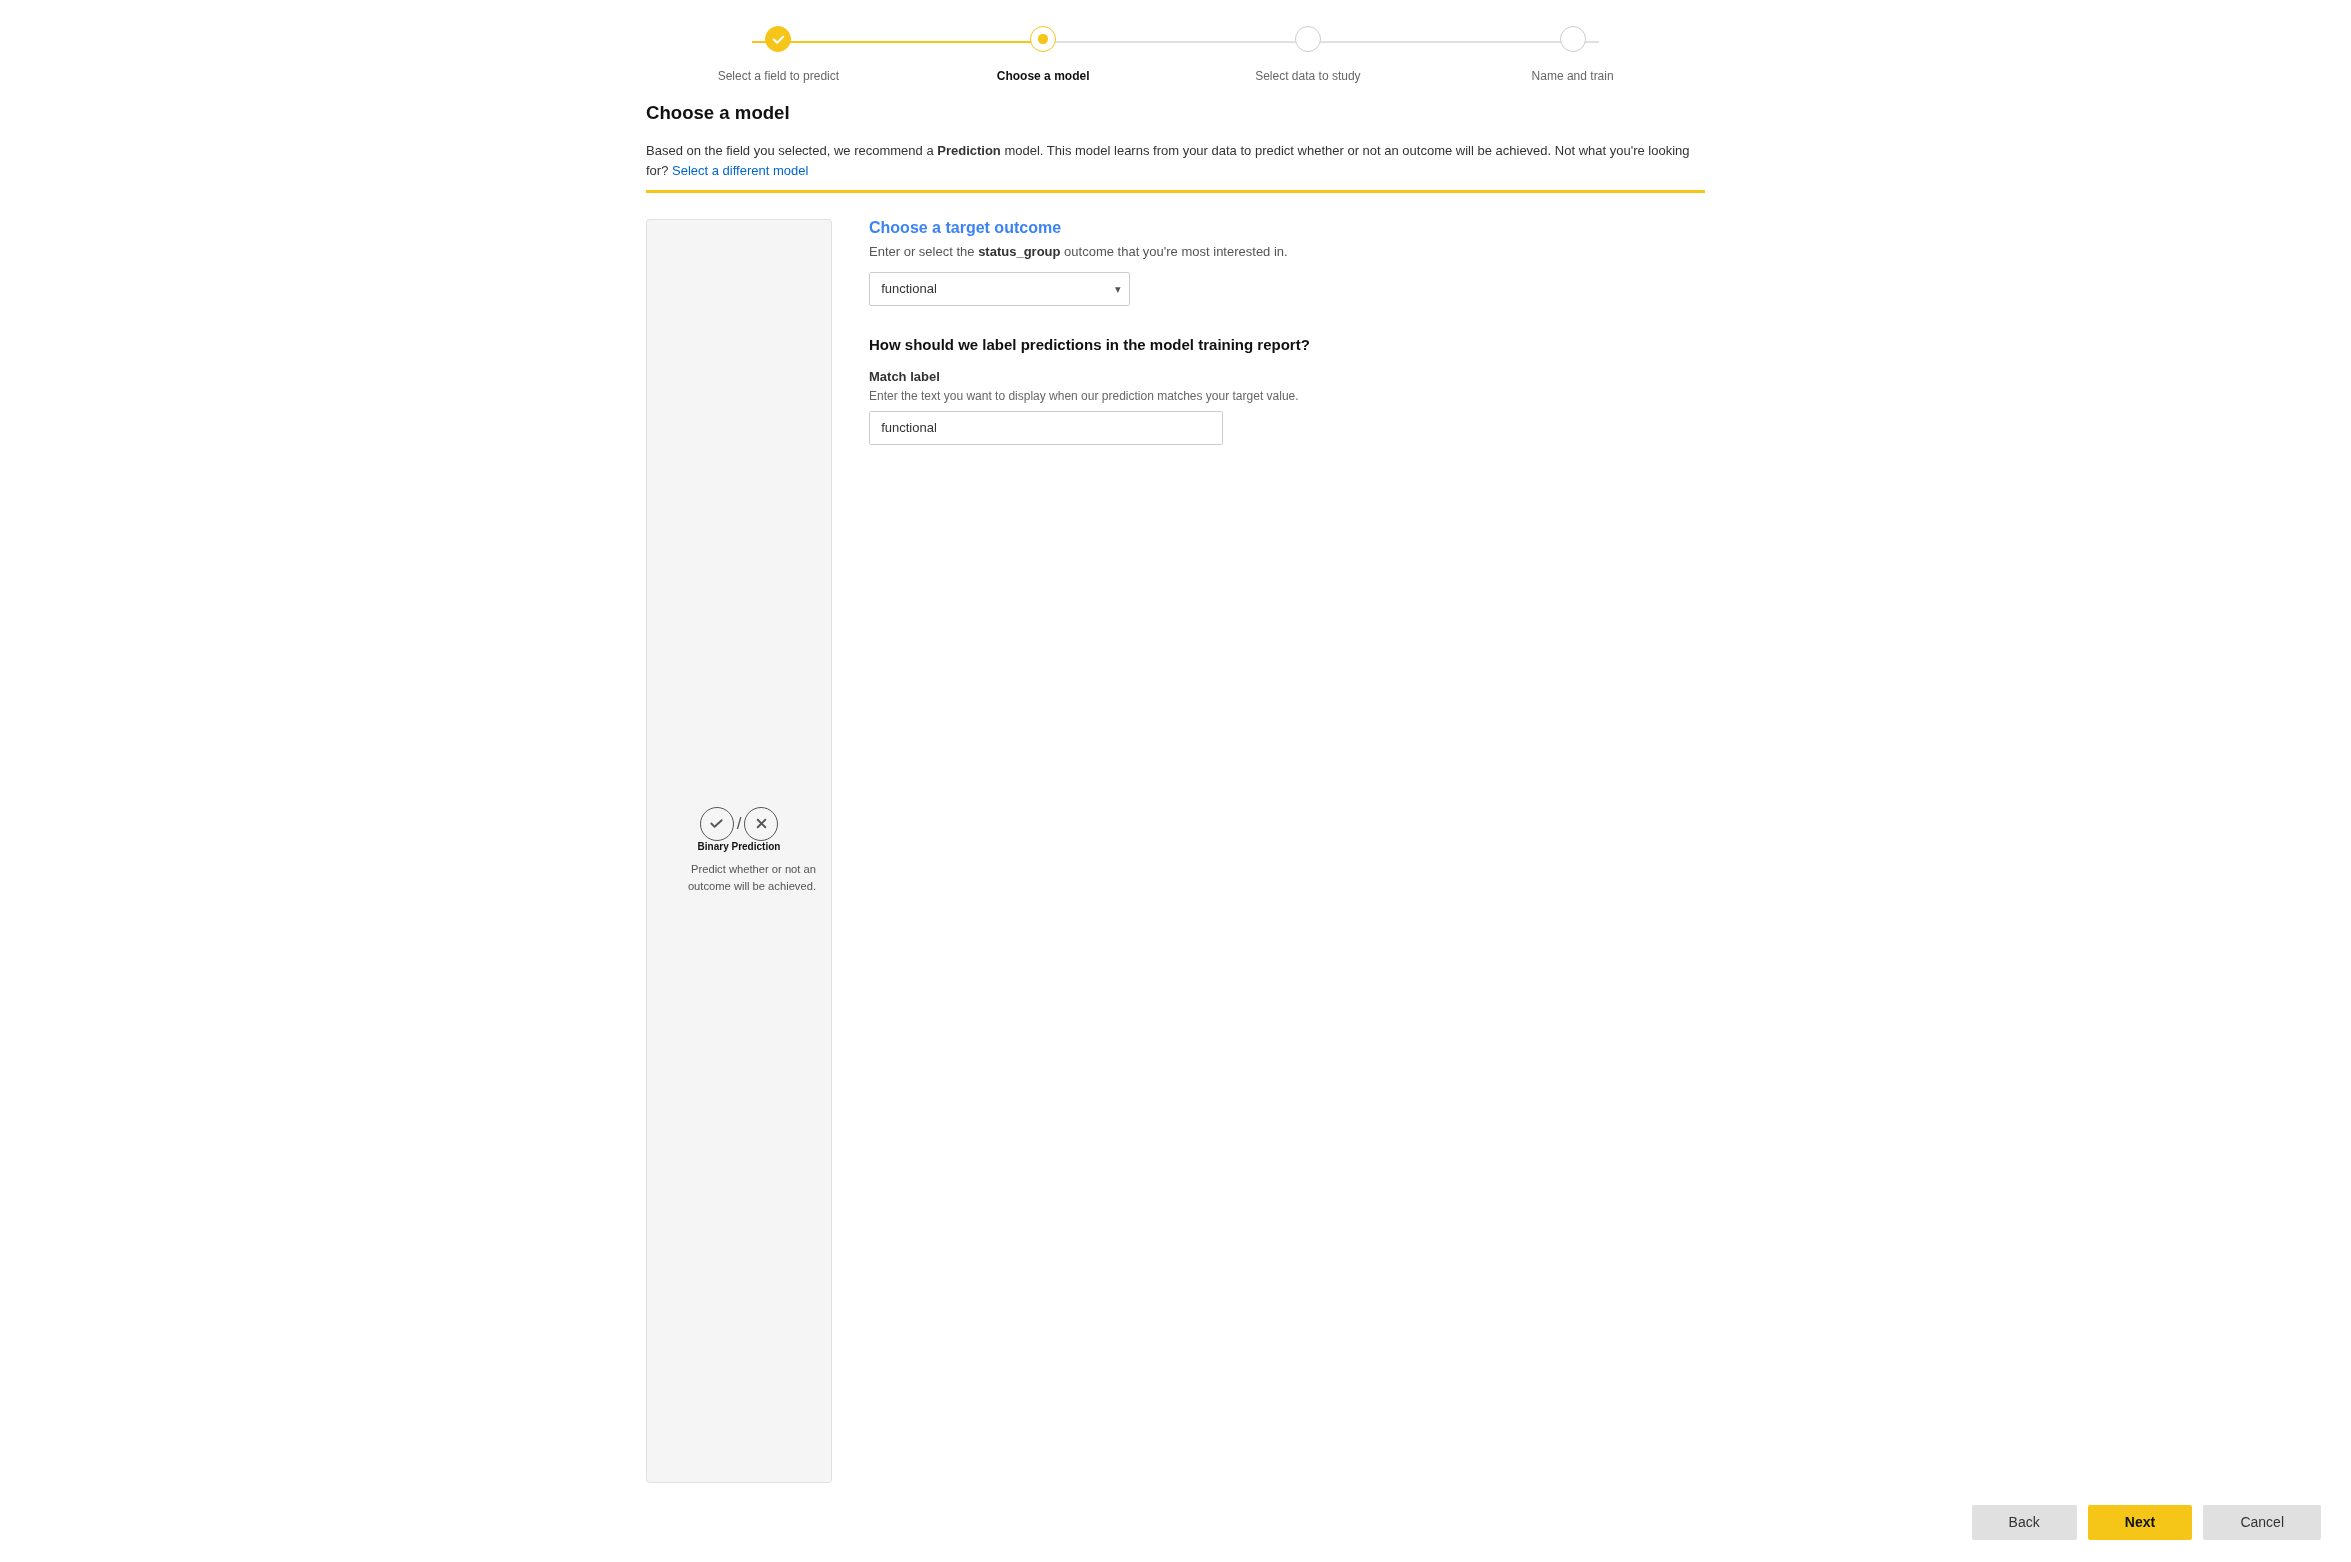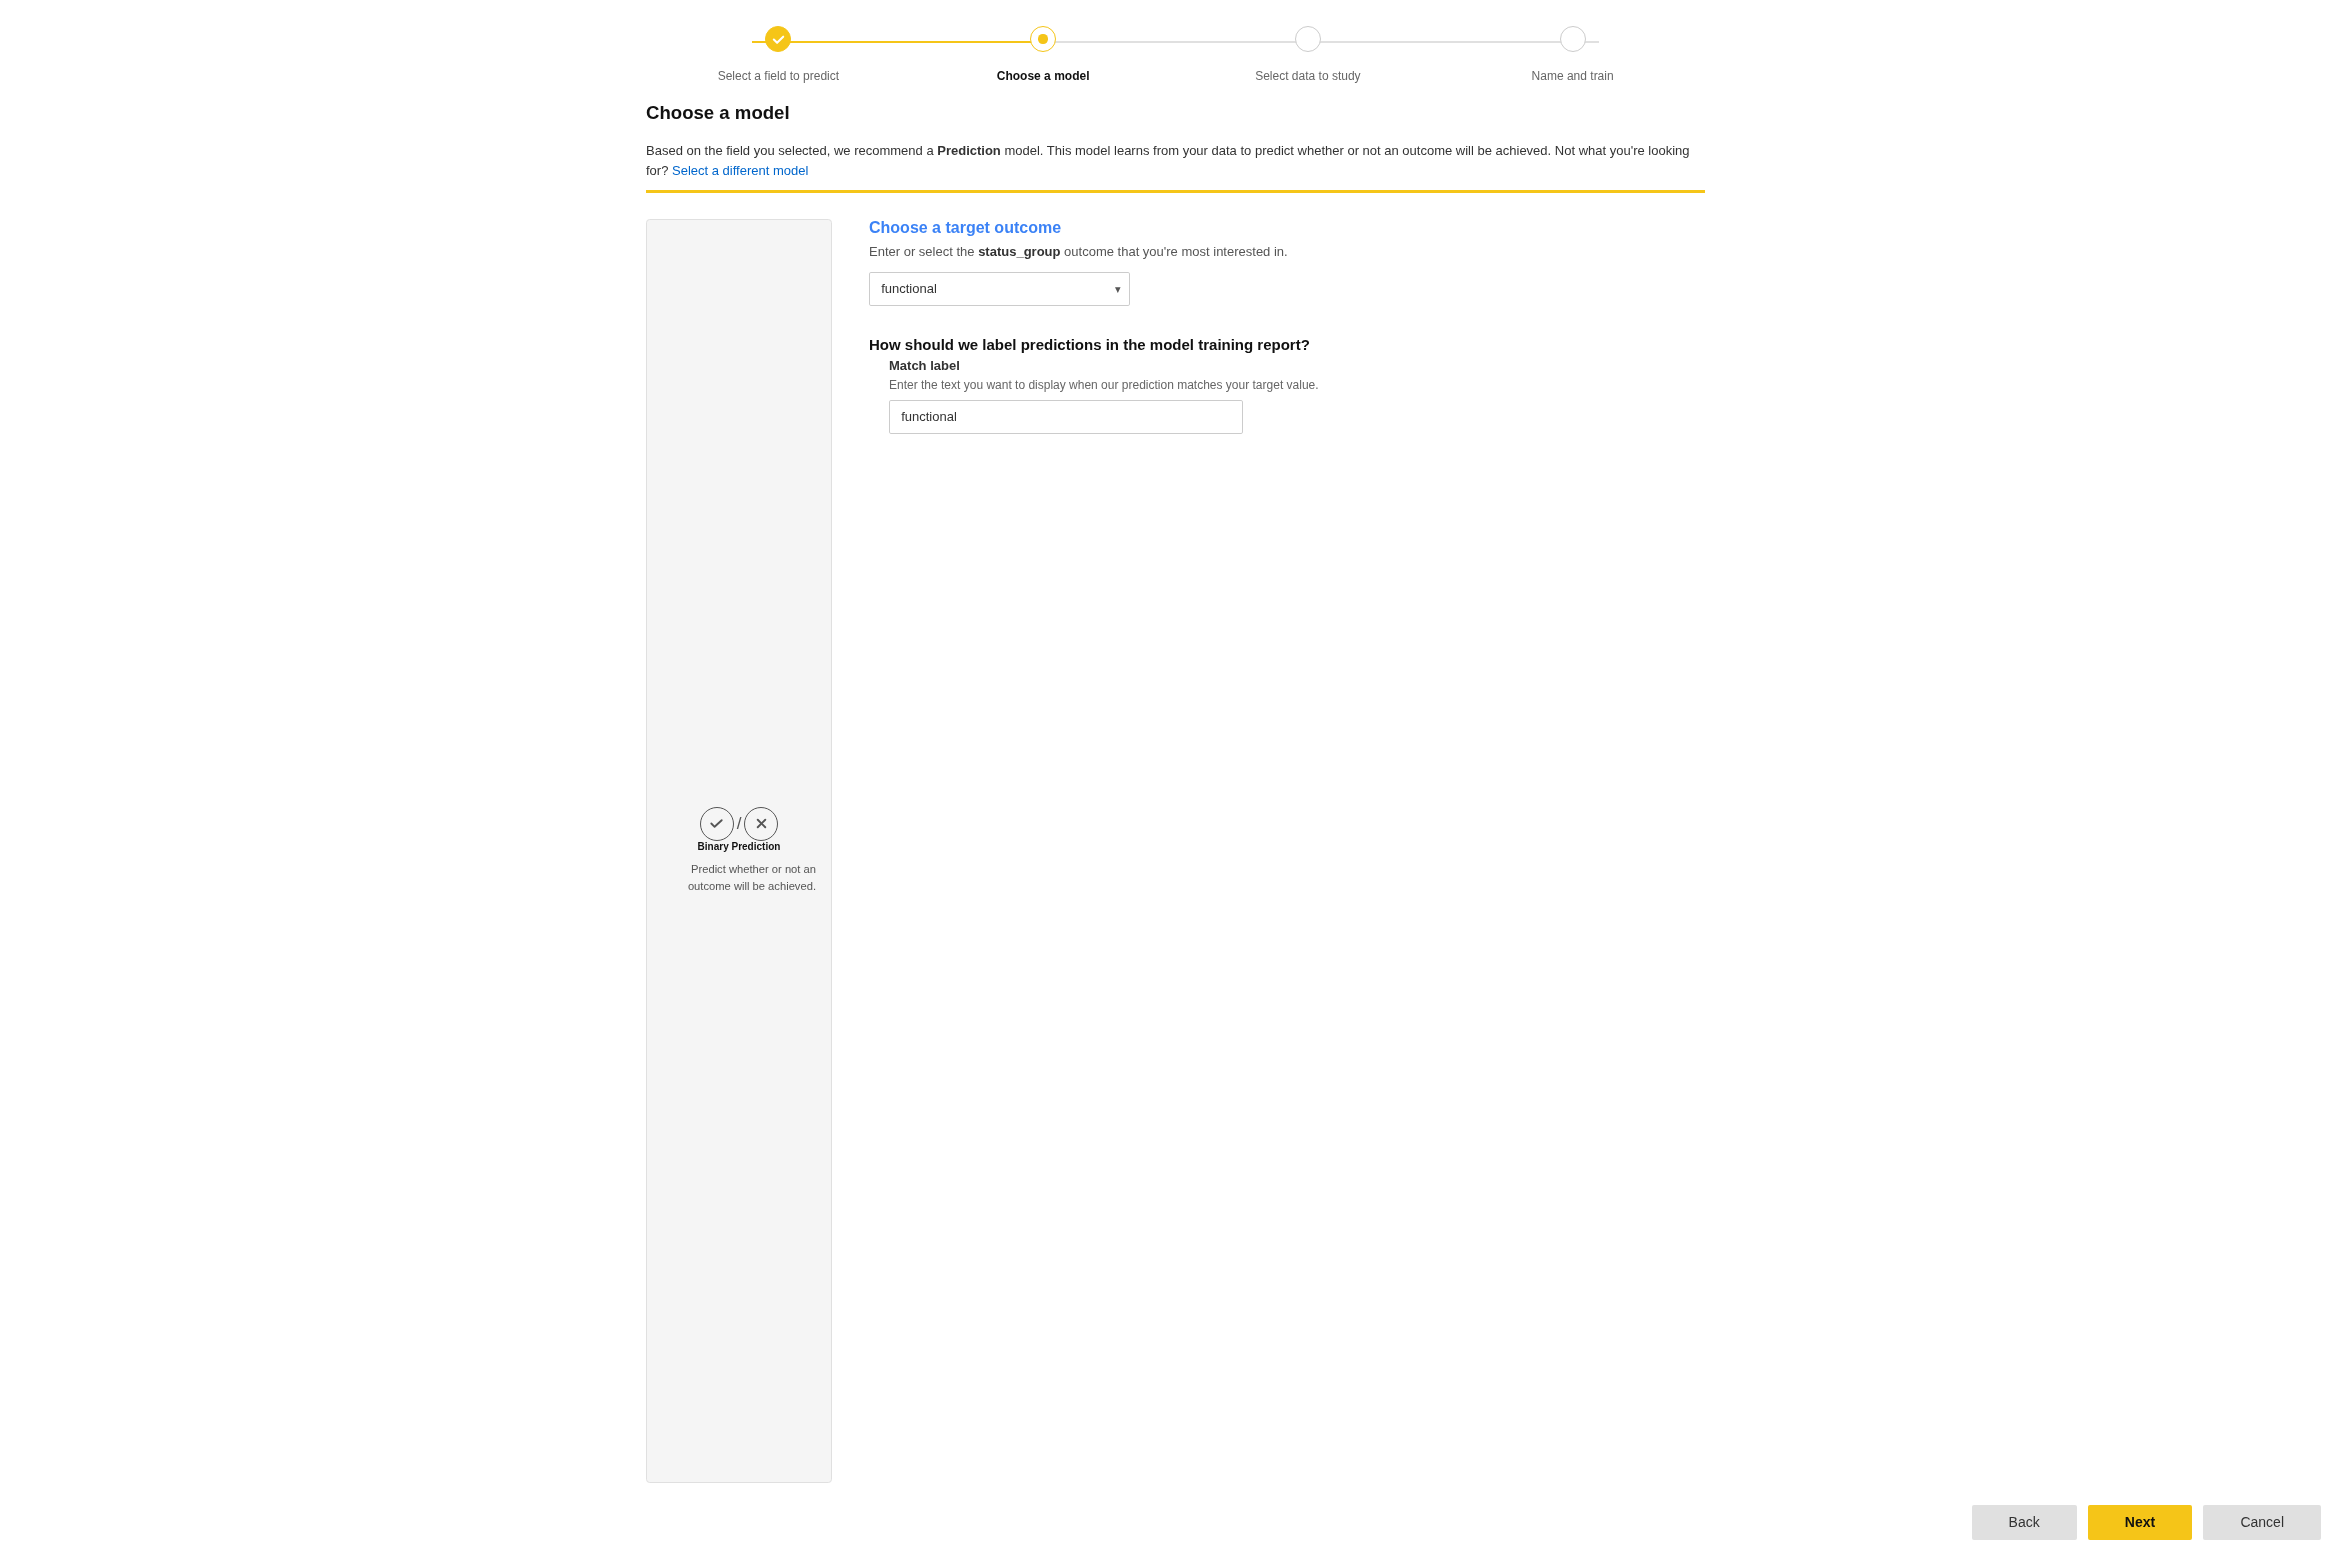--- a/index.html
+++ b/index.html
@@ -205,25 +205,24 @@
       pointer-events: none;
       color: #555;
       font-size: 11.2px;
     }
 
     
     .labels-title {
       font-size: 15px;
       font-weight: 700;
       color: #111;
-      margin-bottom: 5px;
+      margin-bottom: 16px;
     }
     .label-group {
       margin-bottom: 20.5px;
-      margin-left: 20px;
     }
     .label-name {
       font-size: 13px;
       font-weight: 600;
       color: #333;
       margin-bottom: 5.6px;
     }
     .label-desc {
       font-size: 12px;
       color: #666;

